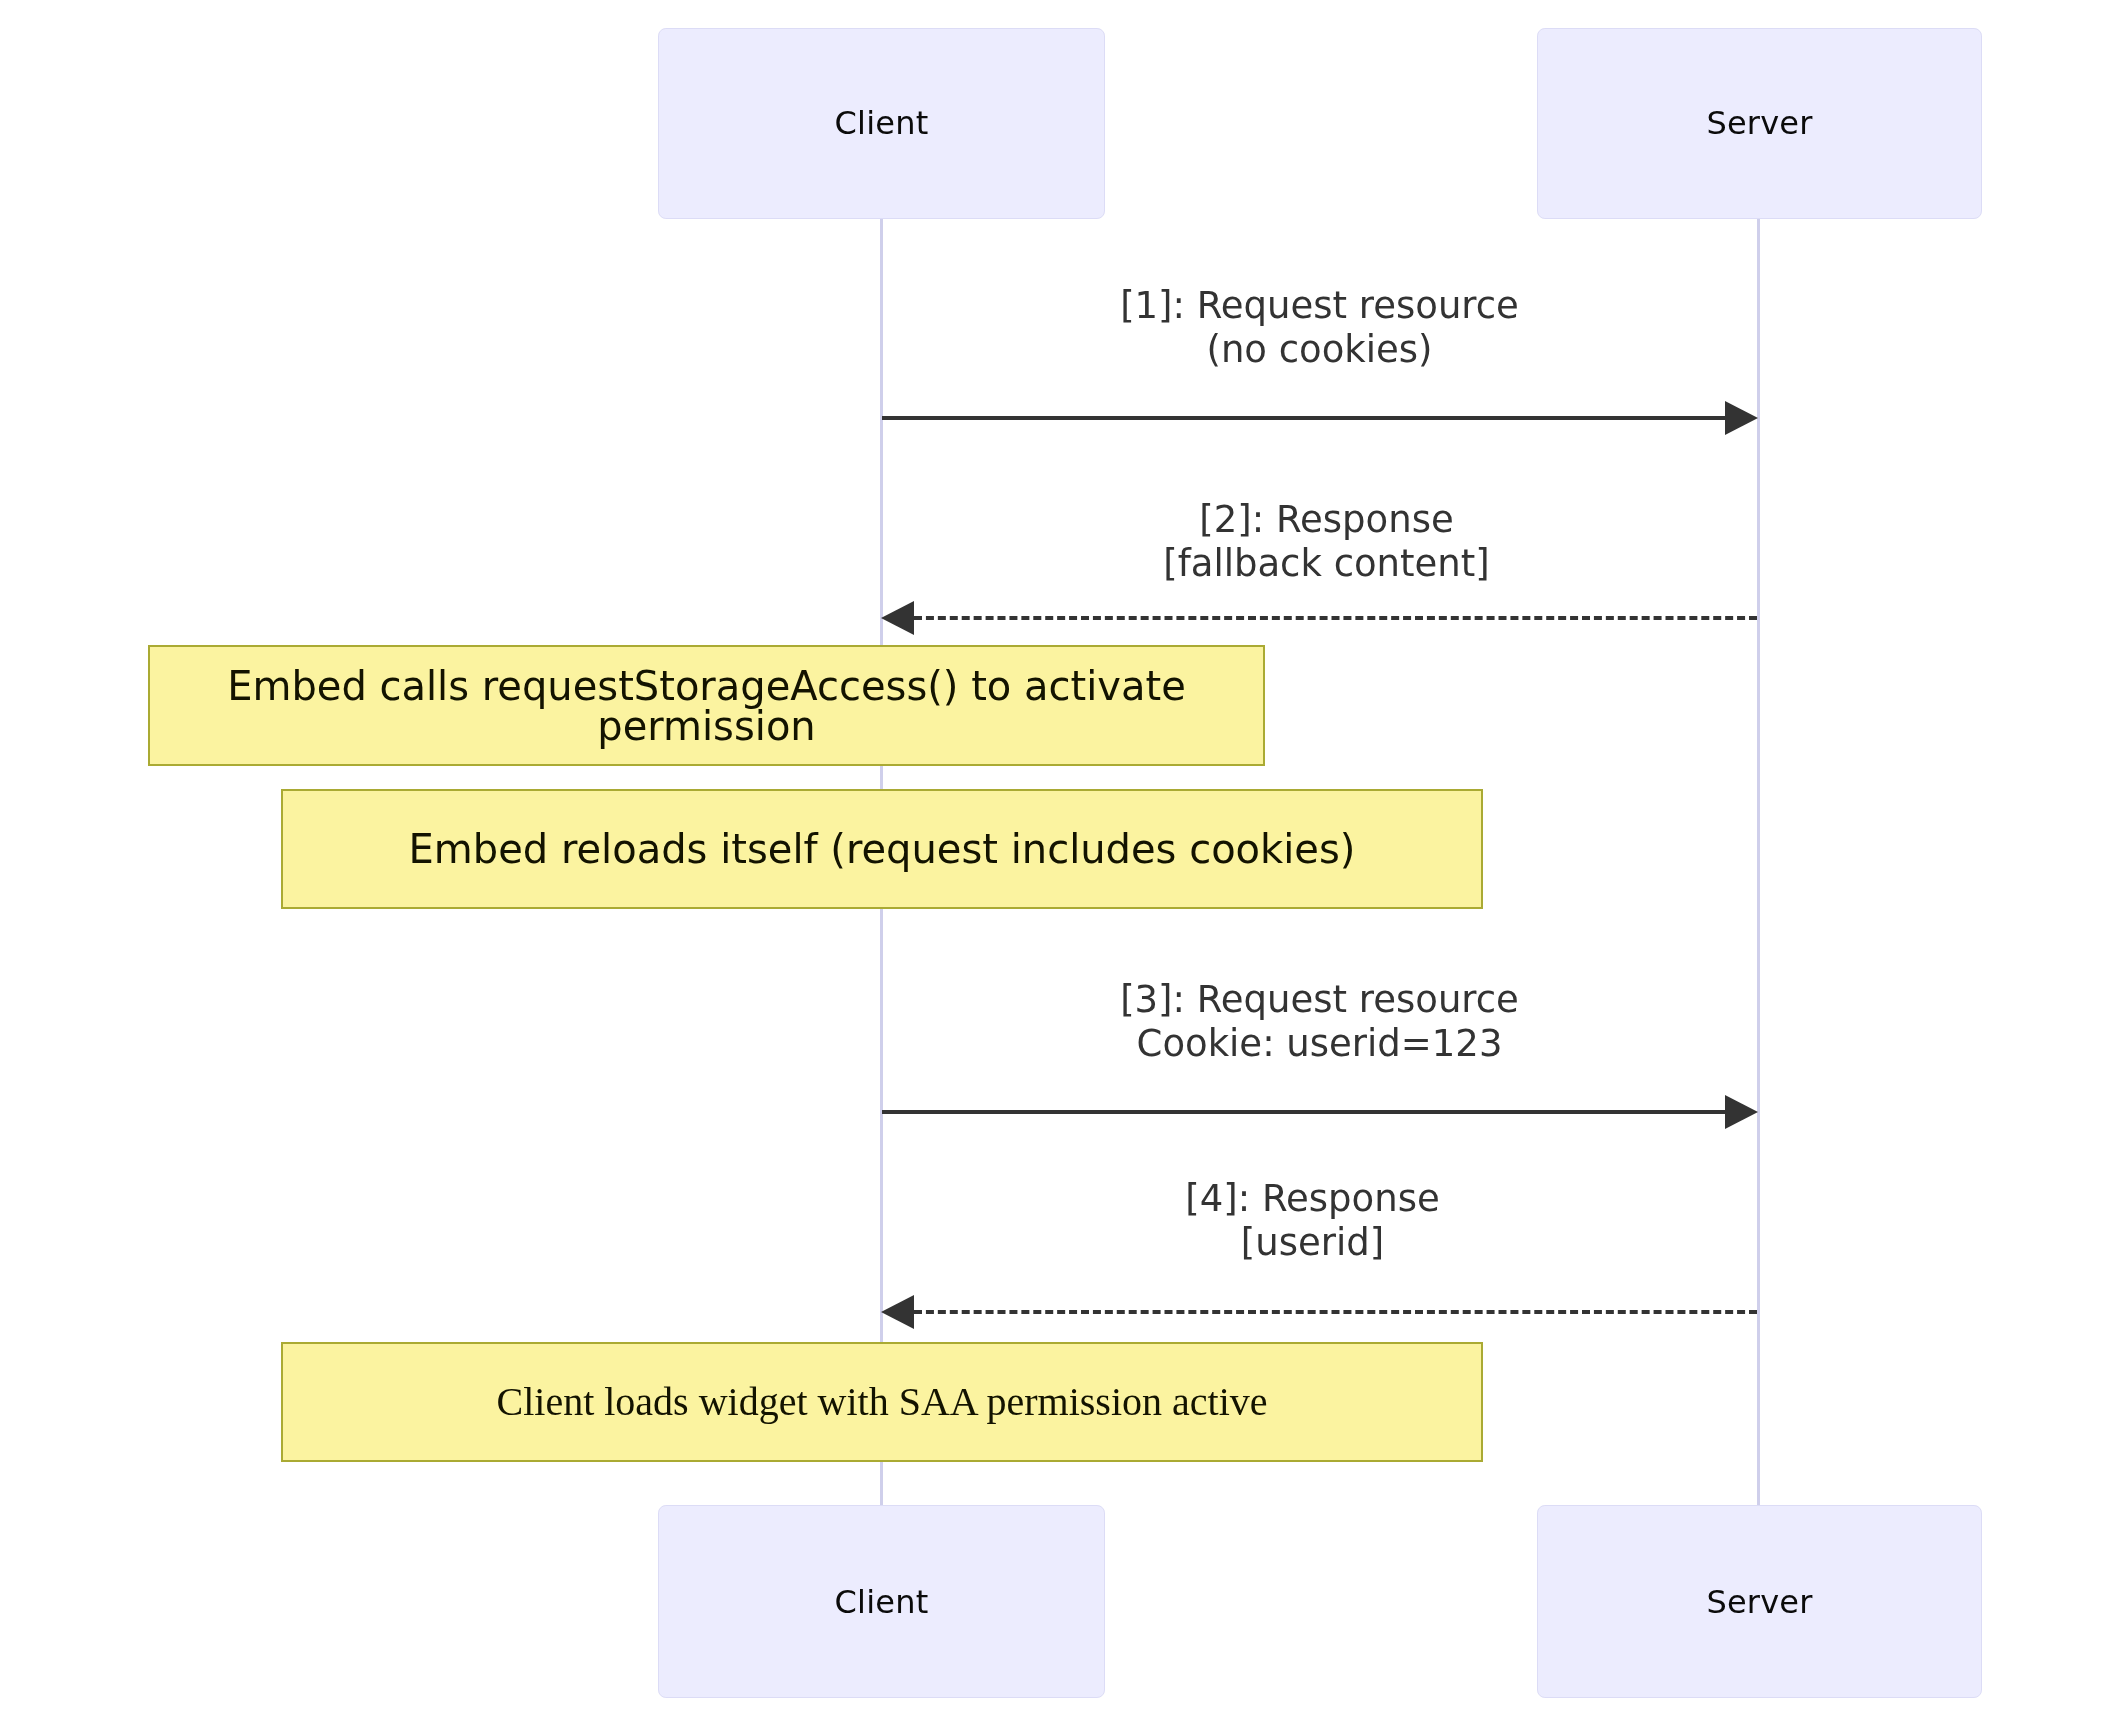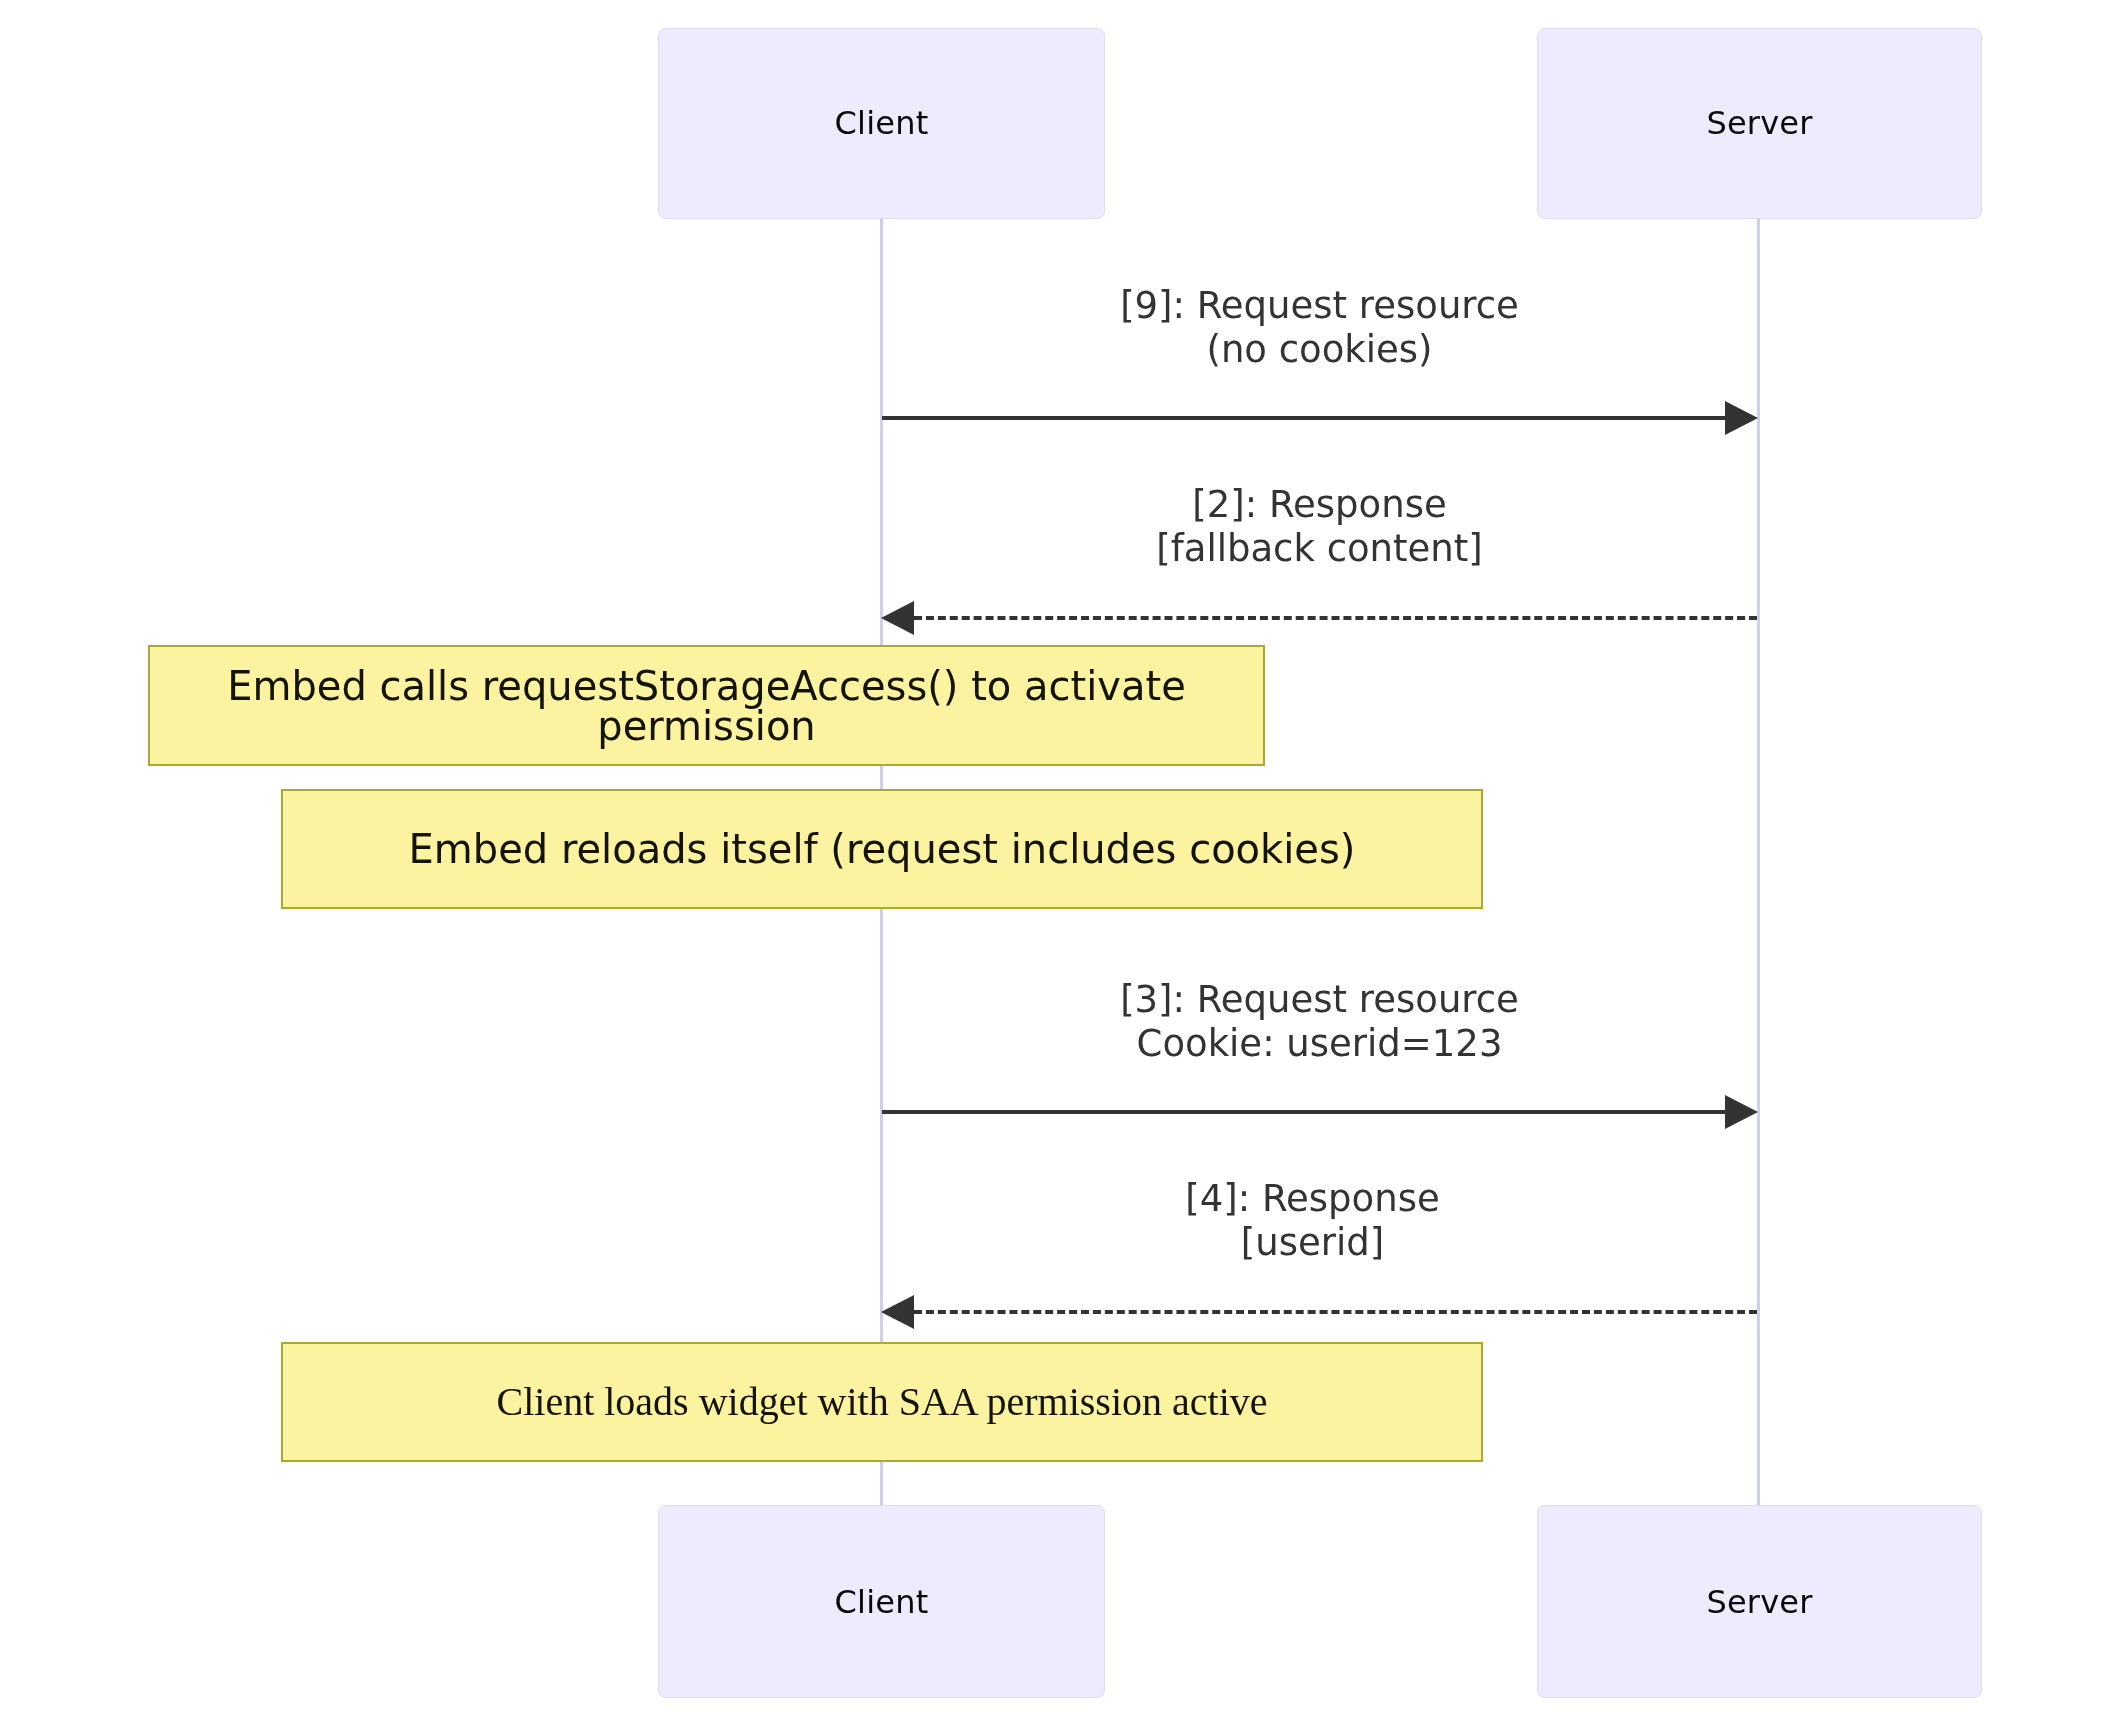--- a/index.html
+++ b/index.html
@@ -106,27 +106,27 @@
 
   <div class="actor" style="left:658px; top:27.6px; width:447px; height:191px;">
     <span class="actor-label">Client</span>
   </div>
 
   <div class="actor" style="left:1537px; top:27.6px; width:445px; height:191px;">
     <span class="actor-label">Server</span>
   </div>
 
   <div class="msg-label" style="left:881px; top:284px; width:877px;">
-    <span>[9]: Request resource</span>
+    <span>[1]: Request resource</span>
     <span class="l2">(no cookies)</span>
   </div>
   <div class="msg-line" style="left:882px; top:416px; width:843px;"></div>
   <div class="arrowhead right" style="left:1725px; top:401px;"></div>
 
-  <div class="msg-label" style="left:881px; top:483px; width:877px;">
+  <div class="msg-label" style="left:881px; top:498px; width:877px;padding-left:7px;">
     <span>[2]: Response</span>
     <span class="l2">[fallback content]</span>
   </div>
   <div class="msg-line dashed" style="left:914px; top:616px; width:843px;"></div>
   <div class="arrowhead left" style="left:881px; top:601px;"></div>
 
   <div class="note" style="left:281px; top:789px; width:1202px; height:120px;">
     <span class="note-label">Embed reloads itself (request includes cookies)</span>
   </div>
 

